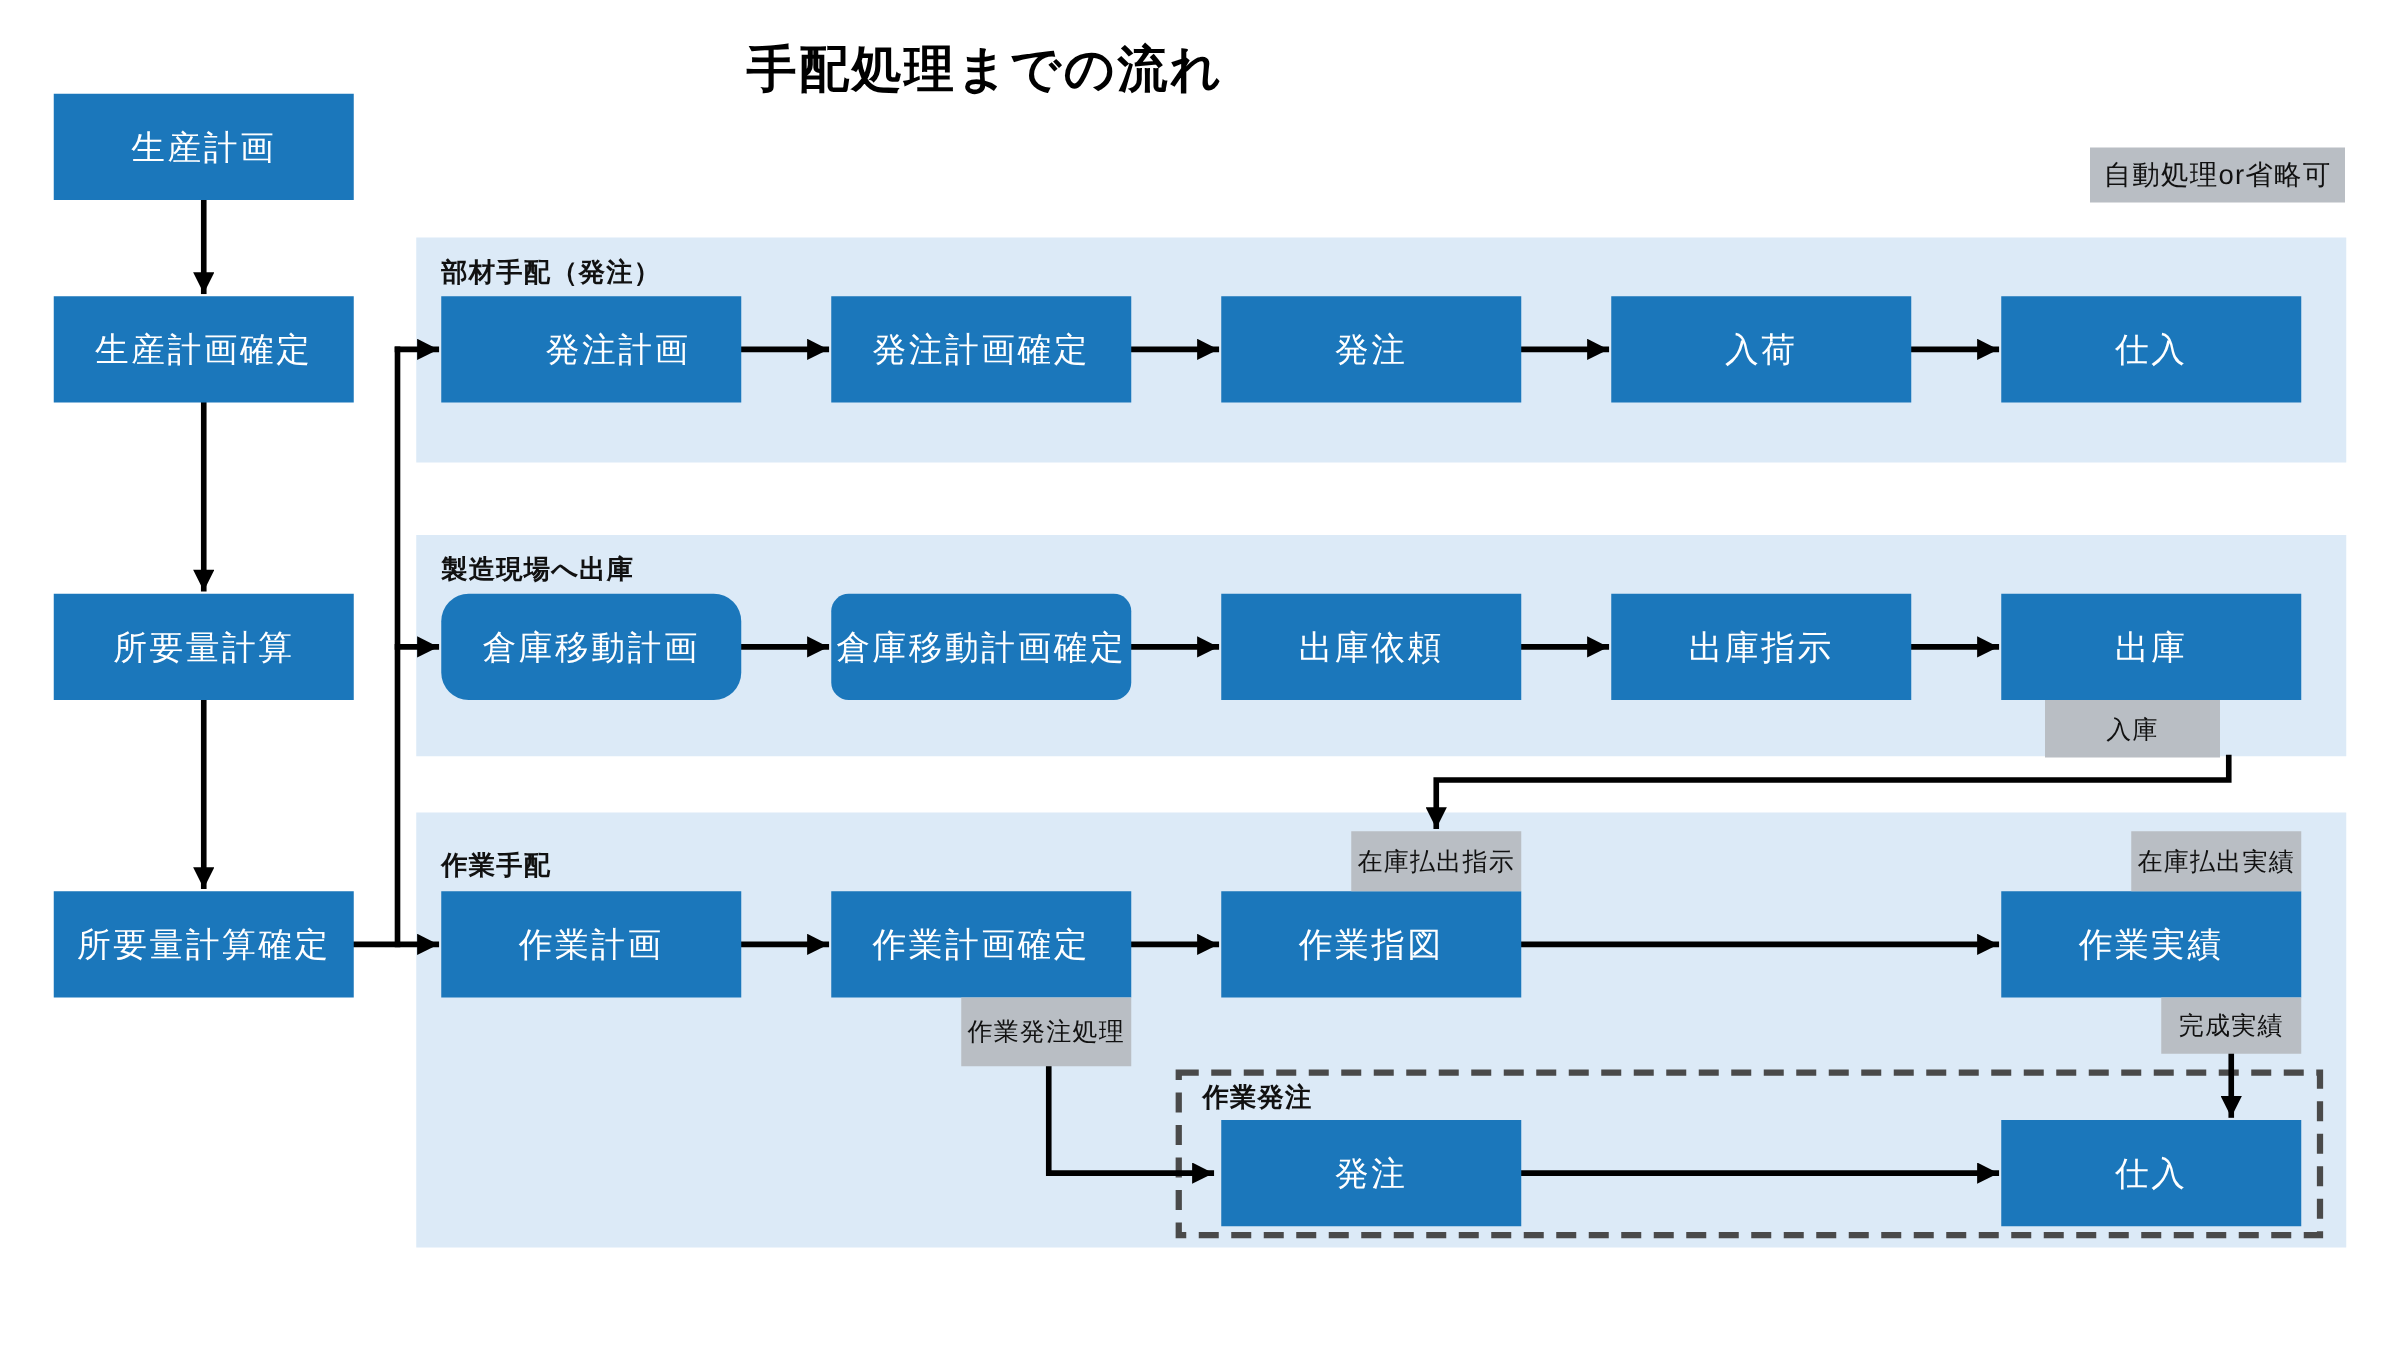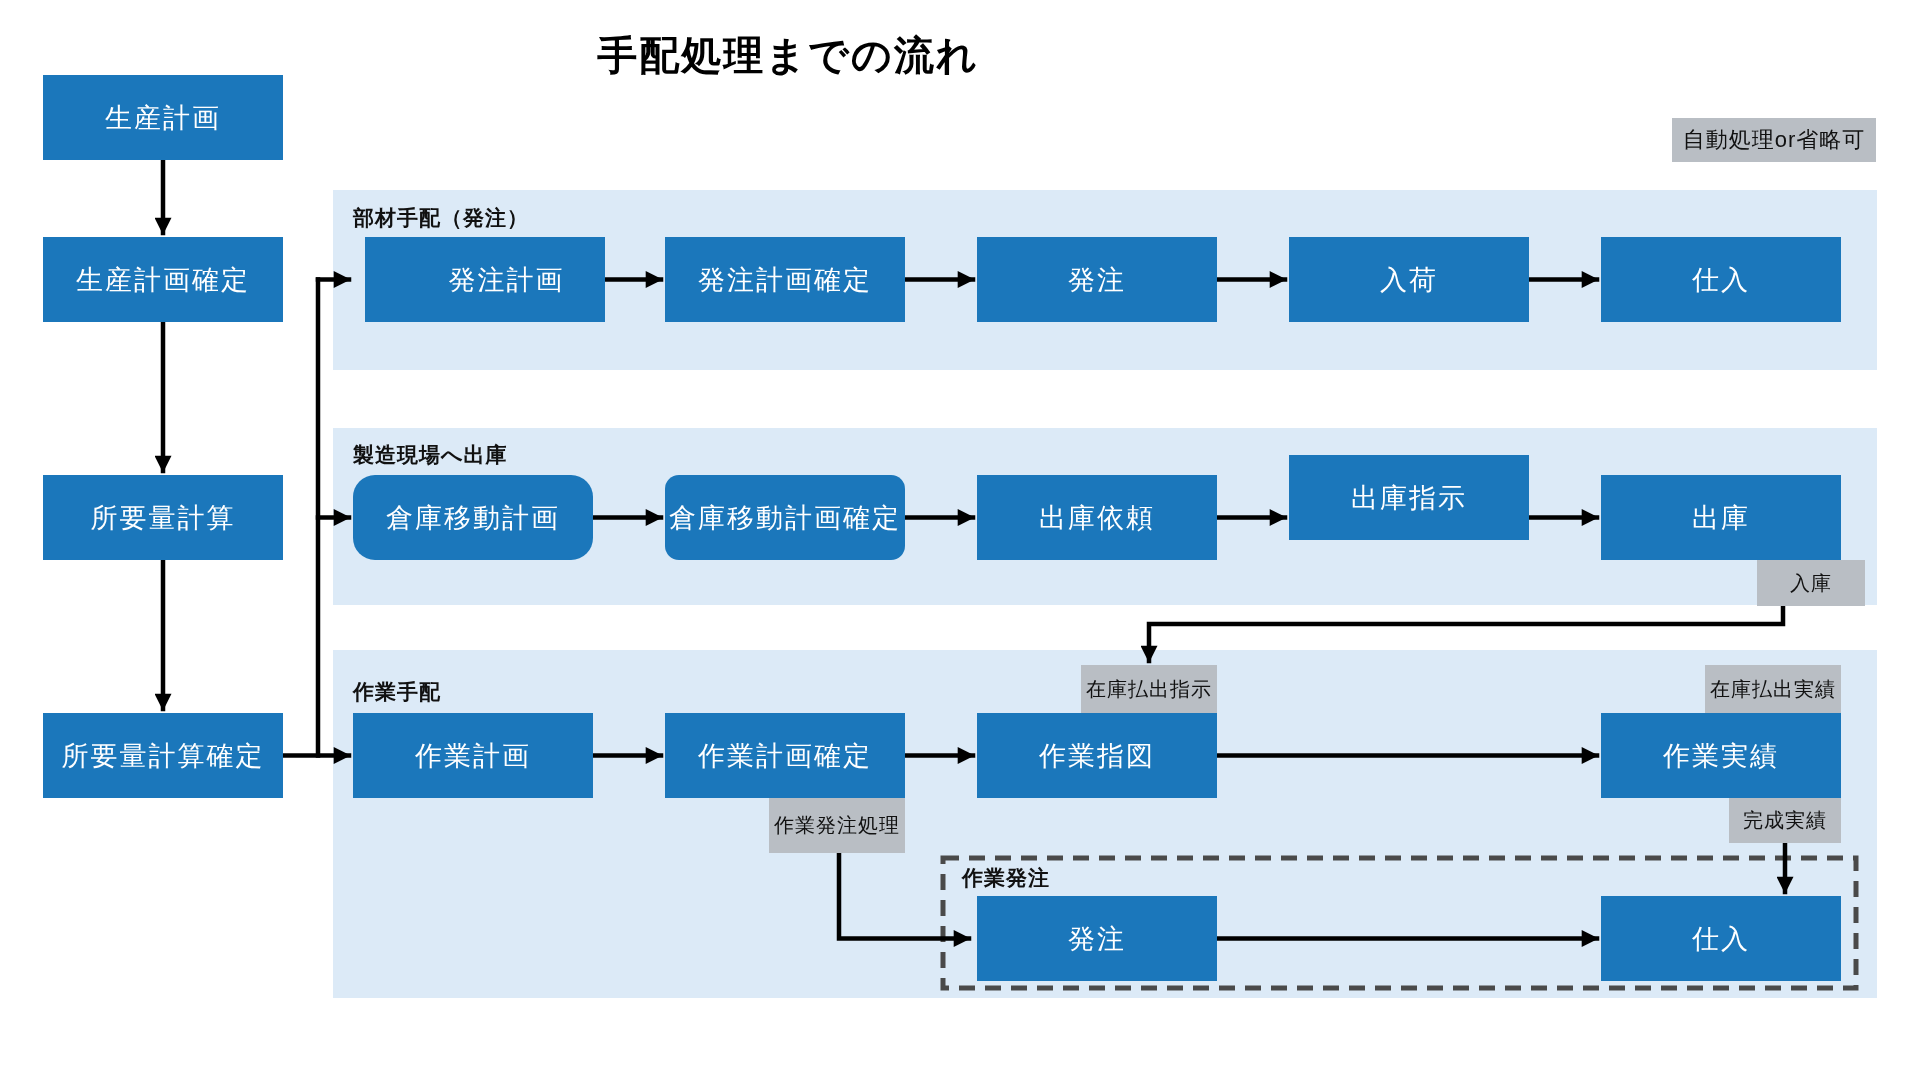--- a/index.html
+++ b/index.html
@@ -101,33 +101,33 @@
     <polyline points="839,843 839,938.5 969,938.5" marker-end="url(#ah)"></polyline>
 
     <line x1="1785" y1="843" x2="1785" y2="892" marker-end="url(#ah)"></line>
   </svg>
 
   <div class="node" style="left:43px;top:75px;">生産計画</div>
   <div class="node" style="left:43px;top:237px;">生産計画確定</div>
   <div class="node" style="left:43px;top:475px;">所要量計算</div>
   <div class="node" style="left:43px;top:713px;">所要量計算確定</div>
 
-  <div class="node" style="left:365px;top:237px;padding-left:43px;">発注計画</div>
+  <div class="node" style="left:353px;top:237px;padding-left:43px;">発注計画</div>
   <div class="node" style="left:665px;top:237px;">発注計画確定</div>
   <div class="node" style="left:977px;top:237px;">発注</div>
   <div class="node" style="left:1289px;top:237px;">入荷</div>
   <div class="node" style="left:1601px;top:237px;">仕入</div>
 
   <div class="node" style="left:353px;top:475px;border-radius:22px;">倉庫移動計画</div>
   <div class="node" style="left:665px;top:475px;border-radius:14px;">倉庫移動計画確定</div>
   <div class="node" style="left:977px;top:475px;">出庫依頼</div>
-  <div class="node" style="left:1289px;top:455px;text-align:right;">出庫指示</div>
+  <div class="node" style="left:1289px;top:475px;text-align:right;">出庫指示</div>
   <div class="node" style="left:1601px;top:475px;">出庫</div>
 
-  <div class="tag" style="left:1757px;top:560px;width:108px;height:46px;">入庫</div>
+  <div class="tag" style="left:1636px;top:560px;width:140px;height:46px;">入庫</div>
 
   <div class="node" style="left:353px;top:713px;">作業計画</div>
   <div class="node" style="left:665px;top:713px;">作業計画確定</div>
   <div class="node" style="left:977px;top:713px;">作業指図</div>
   <div class="node" style="left:1601px;top:713px;">作業実績</div>
 
   <div class="tag" style="left:1081px;top:665px;width:136px;height:48px;">在庫払出指示</div>
   <div class="tag" style="left:1705px;top:665px;width:136px;height:48px;">在庫払出実績</div>
   <div class="tag" style="left:769px;top:798px;width:136px;height:55px;">作業発注処理</div>
   <div class="tag" style="left:1729px;top:798px;width:112px;height:45px;">完成実績</div>

